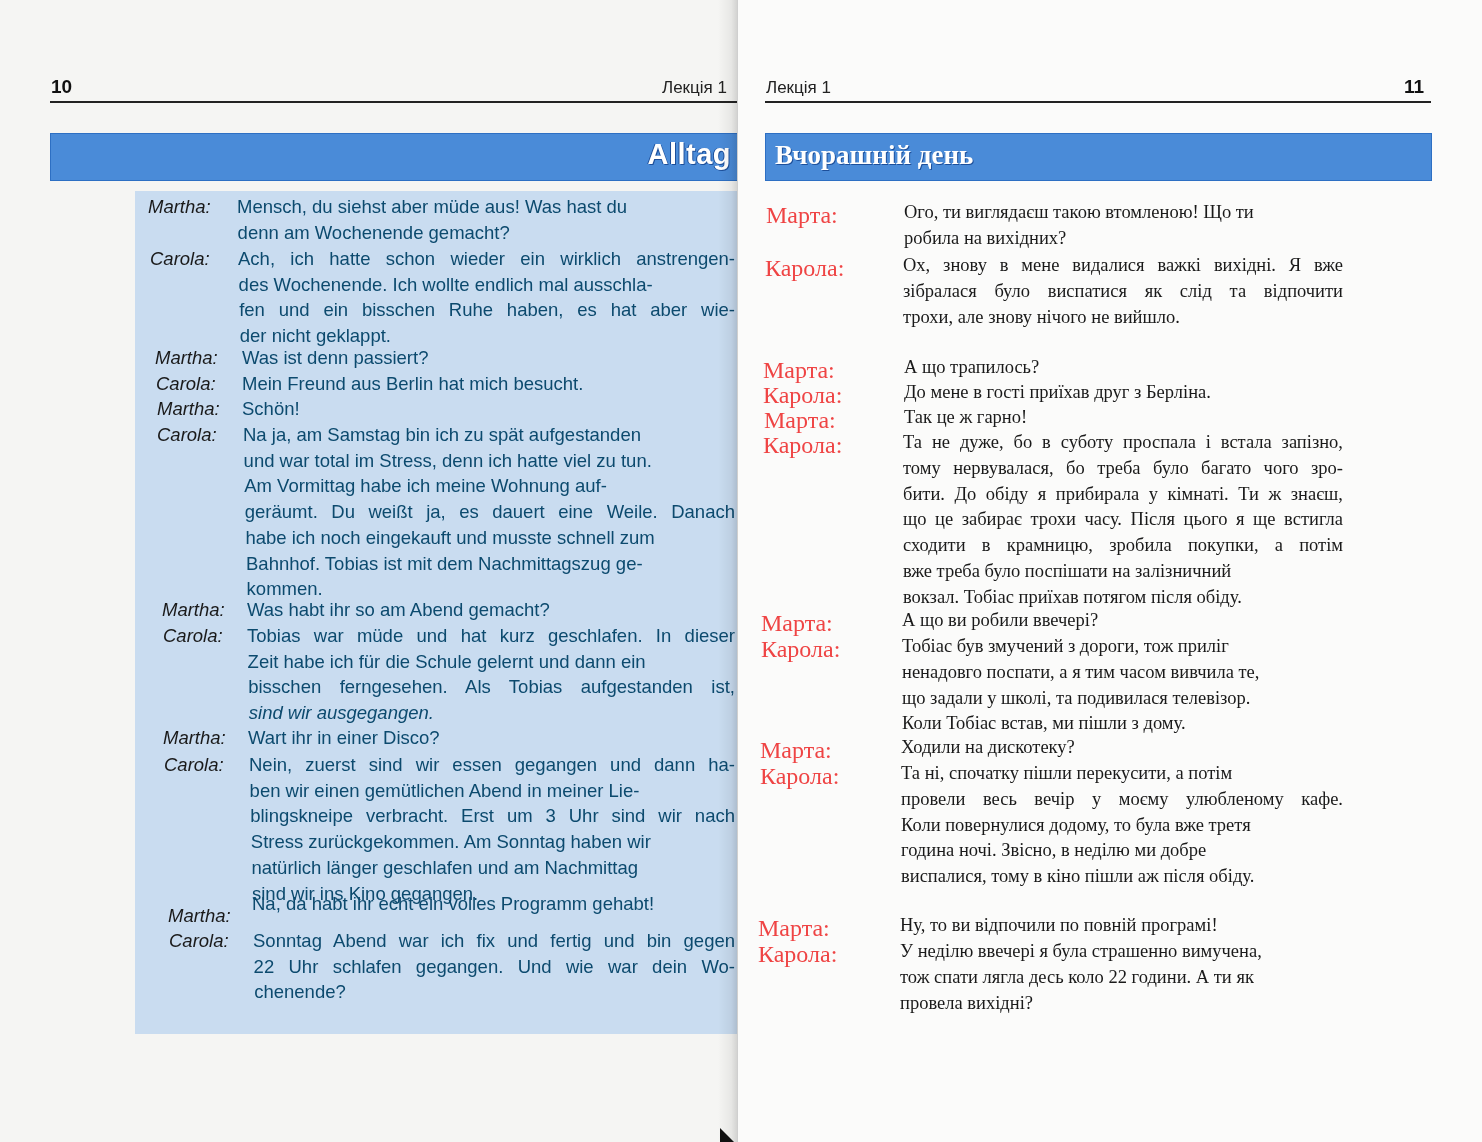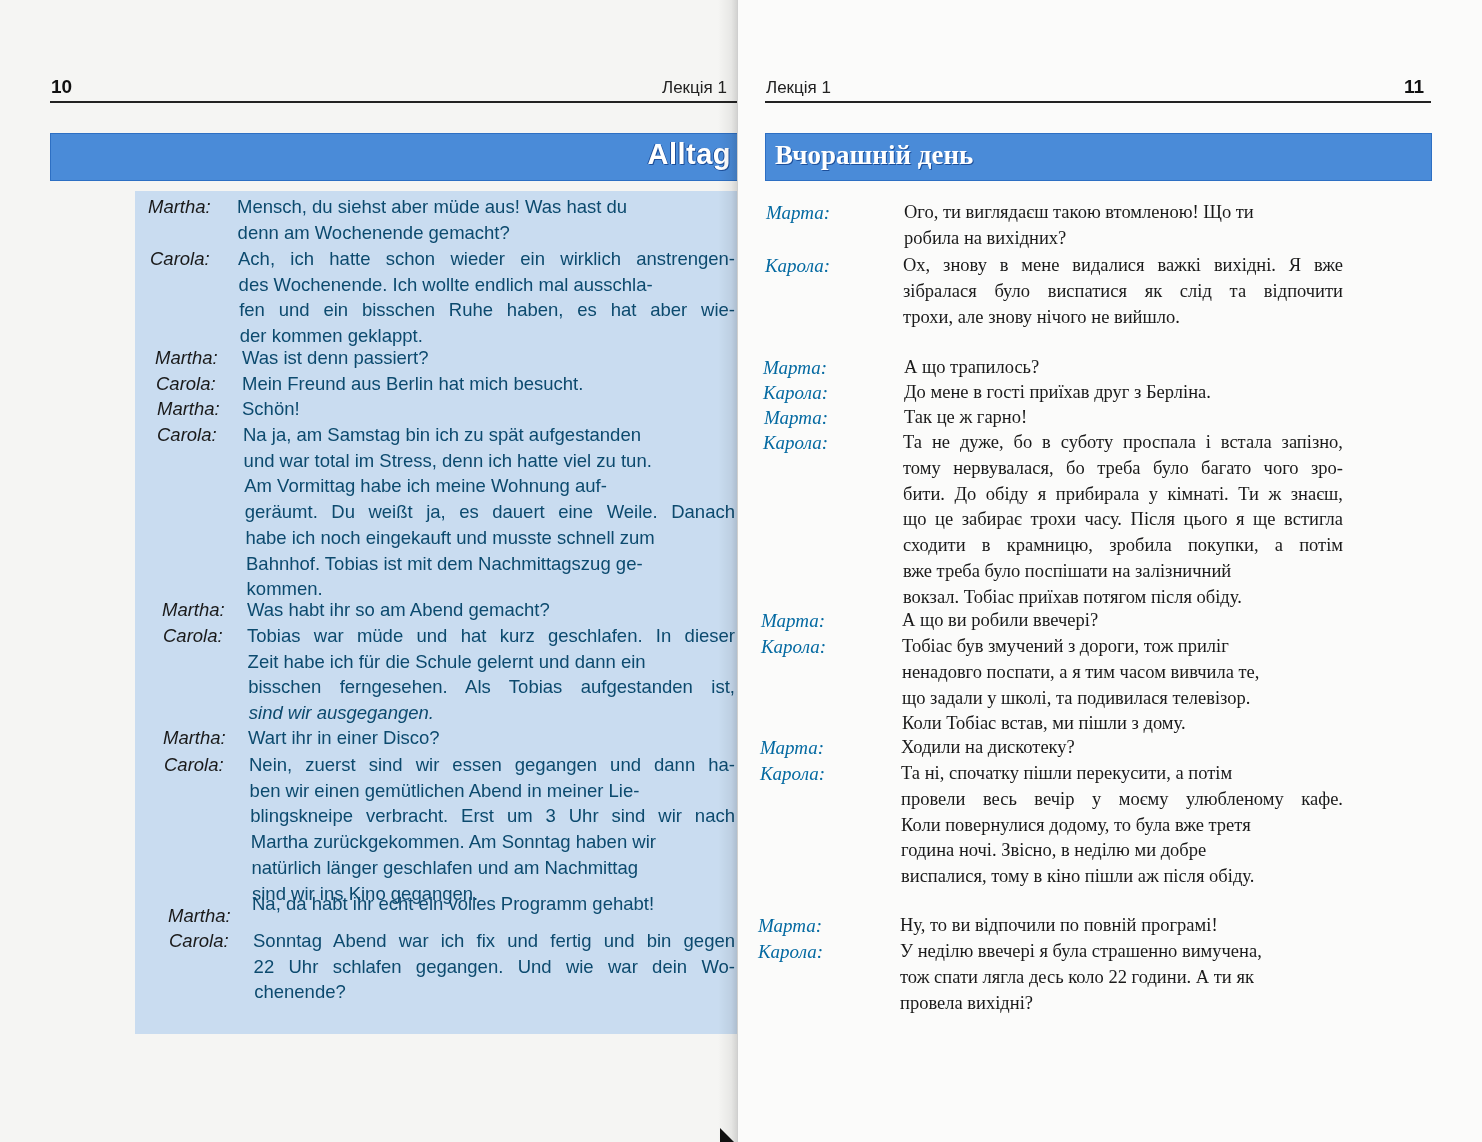--- a/index.html
+++ b/index.html
@@ -43,21 +43,21 @@
   
   .dialog-box {
     position: absolute; left: 135px; top: 191px; width: 603px; height: 843px;
     background: #c9dcf0;
   }
   .line-l { position: absolute; font-size: 18.5px; color: #0c4a6e; white-space: nowrap; }
   .spk-l { position: absolute; font-size: 18.5px; font-style: italic; color: #1a1a1a; white-space: nowrap; }
 
   
   .line-r { position: absolute; font-family: "Liberation Serif", serif; font-size: 18.5px; color: #1a1a1a; white-space: nowrap; }
-  .spk-r { position: absolute; font-family: "Liberation Serif", serif; font-style: italic; font-size: 19px; color: #0369a1; white-space: nowrap; }
+  .spk-r { position: absolute; font-family: "Liberation Serif", serif; font-size: 24px; color: #ef4444; white-space: nowrap; }
 
   .spine-mark {
     position: absolute; left: 720px; top: 1128px; width: 0; height: 0;
     border-left: 14px solid #111; border-top: 14px solid transparent;
   }
 </style>
 </head>
 <body>
 
 <div class="page page-left">
@@ -71,21 +71,21 @@
 
   <div class="dialog-box"></div>
   <div id="left-dialogue">
       <div class="spk-l" style="left: 148px; top: 196px;">Martha:</div>
       <div class="line-l" style="left: 237px; top: 196px;">Mensch, du siehst aber müde aus! Was hast du</div>
       <div class="line-l" style="left: 237.6px; top: 221.7px;">denn am Wochenende gemacht?</div>
       <div class="spk-l" style="left: 150px; top: 248px;">Carola:</div>
       <div class="line-l" style="left: 238px; top: 248px; word-spacing: 10.183px;">Ach, ich hatte schon wieder ein wirklich anstrengen-</div>
       <div class="line-l" style="left: 238.6px; top: 273.7px;">des Wochenende. Ich wollte endlich mal ausschla-</div>
       <div class="line-l" style="left: 239.2px; top: 299.4px; word-spacing: 8.69306px;">fen und ein bisschen Ruhe haben, es hat aber wie-</div>
-      <div class="line-l" style="left: 239.8px; top: 325.1px;">der kommen geklappt.</div>
+      <div class="line-l" style="left: 239.8px; top: 325.1px;">der nicht geklappt.</div>
       <div class="spk-l" style="left: 155px; top: 347px;">Martha:</div>
       <div class="line-l" style="left: 242px; top: 347px;">Was ist denn passiert?</div>
       <div class="spk-l" style="left: 156px; top: 373px;">Carola:</div>
       <div class="line-l" style="left: 242px; top: 373px;">Mein Freund aus Berlin hat mich besucht.</div>
       <div class="spk-l" style="left: 157px; top: 398px;">Martha:</div>
       <div class="line-l" style="left: 242px; top: 398px;">Schön!</div>
       <div class="spk-l" style="left: 157px; top: 424px;">Carola:</div>
       <div class="line-l" style="left: 243px; top: 424px;">Na ja, am Samstag bin ich zu spät aufgestanden</div>
       <div class="line-l" style="left: 243.6px; top: 449.7px;">und war total im Stress, denn ich hatte viel zu tun.</div>
       <div class="line-l" style="left: 244.2px; top: 475.4px;">Am Vormittag habe ich meine Wohnung auf-</div>
@@ -99,21 +99,21 @@
       <div class="line-l" style="left: 247px; top: 625px; word-spacing: 8.16797px;">Tobias war müde und hat kurz geschlafen. In dieser</div>
       <div class="line-l" style="left: 247.6px; top: 650.7px;">Zeit habe ich für die Schule gelernt und dann ein</div>
       <div class="line-l" style="left: 248.2px; top: 676.4px; word-spacing: 13.2975px;">bisschen ferngesehen. Als Tobias aufgestanden ist,</div>
       <div class="line-l" style="left: 248.8px; top: 702.1px; font-style: italic;">sind wir ausgegangen.</div>
       <div class="spk-l" style="left: 163px; top: 727px;">Martha:</div>
       <div class="line-l" style="left: 248px; top: 727px;">Wart ihr in einer Disco?</div>
       <div class="spk-l" style="left: 164px; top: 754px;">Carola:</div>
       <div class="line-l" style="left: 249px; top: 754px; word-spacing: 7.91211px;">Nein, zuerst sind wir essen gegangen und dann ha-</div>
       <div class="line-l" style="left: 249.6px; top: 779.7px;">ben wir einen gemütlichen Abend in meiner Lie-</div>
       <div class="line-l" style="left: 250.2px; top: 805.4px; word-spacing: 7.77383px;">blingskneipe verbracht. Erst um 3 Uhr sind wir nach</div>
-      <div class="line-l" style="left: 250.8px; top: 831.1px;">Martha zurückgekommen. Am Sonntag haben wir</div>
+      <div class="line-l" style="left: 250.8px; top: 831.1px;">Stress zurückgekommen. Am Sonntag haben wir</div>
       <div class="line-l" style="left: 251.4px; top: 856.8px;">natürlich länger geschlafen und am Nachmittag</div>
       <div class="line-l" style="left: 252px; top: 882.5px;">sind wir ins Kino gegangen.</div>
       <div class="spk-l" style="left: 168px; top: 905px;">Martha:</div>
       <div class="line-l" style="left: 252px; top: 893px;">Na, da habt ihr echt ein volles Programm gehabt!</div>
       <div class="spk-l" style="left: 169px; top: 930px;">Carola:</div>
       <div class="line-l" style="left: 253px; top: 930px; word-spacing: 7.0434px;">Sonntag Abend war ich fix und fertig und bin gegen</div>
       <div class="line-l" style="left: 253.6px; top: 955.7px; word-spacing: 9.18477px;">22 Uhr schlafen gegangen. Und wie war dein Wo-</div>
       <div class="line-l" style="left: 254.2px; top: 981.4px;">chenende?</div>
     </div>
 

